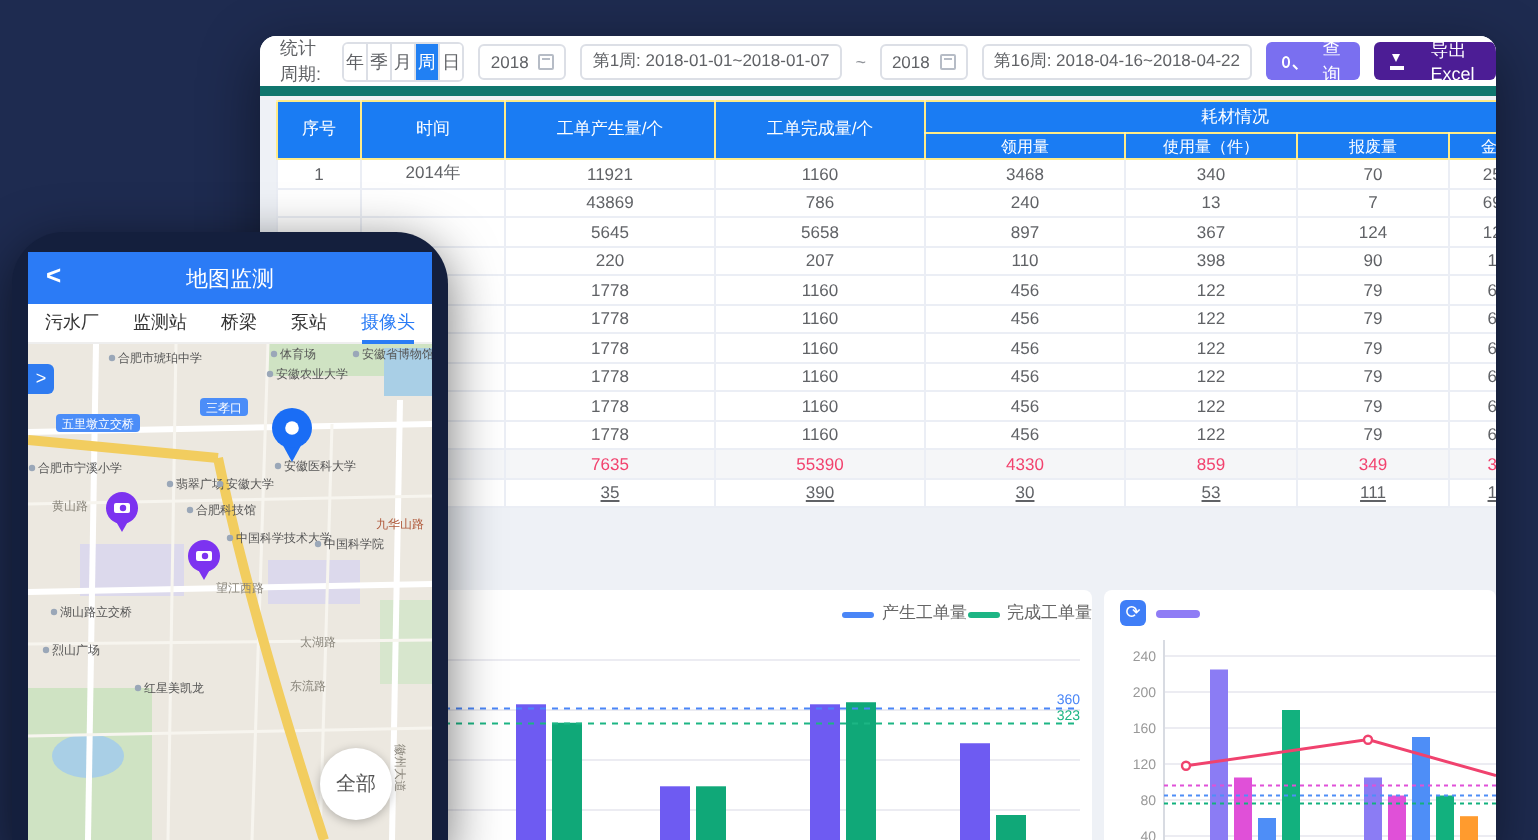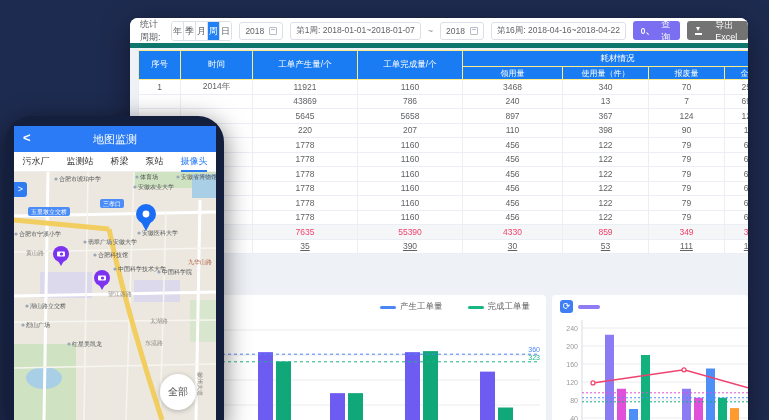--- a/index.html
+++ b/index.html
@@ -24,21 +24,21 @@
   .seg > div.active { background:#2180f3; color:#fff; }
   .inp { height:18px; border:1px solid #dcdfe6; border-radius:3px; background:#fff; color:#606266;
          font-size:8.5px; display:flex; align-items:center; padding:0 5px; white-space:nowrap; }
   .cal-icon { display:inline-block; width:8px; height:8px; border:1px solid #b6bcc6; border-radius:1px;
               margin-left:5px; position:relative; }
   .cal-icon::before { content:""; position:absolute; left:1px; top:1px; width:4px; height:1.5px; background:#b6bcc6; }
   .tilde { font-size:9px; color:#909399; }
   .btn { height:19px; border-radius:3px; color:#fff; font-size:9px; display:flex; align-items:center;
          padding:0 8px; gap:16px; cursor:pointer; }
   .btn-query { background:#7a6ff0; }
-  .btn-export { background:#737373; }
+  .btn-export { background:#4c1d95; }
   .search-icon { width:6px; height:6px; border:1.3px solid #fff; border-radius:50%; position:relative; }
   .search-icon::after { content:""; position:absolute; left:4.5px; top:4.5px; width:3px; height:1.3px;
                         background:#fff; transform:rotate(45deg); }
   .dl-icon { position:relative; width:7px; height:8px; }
   .dl-icon::before { content:""; position:absolute; left:1.5px; top:0; border:2px solid transparent;
                      border-top:4px solid #fff; }
   .dl-icon::after { content:""; position:absolute; left:0; bottom:0; width:7px; height:1.5px; background:#fff; }
 
   
   .table-wrap { background:#fde047; width:610px; margin-left:8px; margin-top:2px; overflow:hidden; }
@@ -50,21 +50,21 @@
   tbody td { height:14.5px; color:#606266; background:#fff; }
   tr.total-row td { background:#f5f6f8; color:#f2426e; }
   tr.avg-row td { background:#fff; color:#606266;text-decoration:underline; }
   tr.total-row td.row-label { color:#f2426e; }
 
   
   .charts-row { position:absolute; left:8px; top:277px; width:610px; height:133px; display:flex; gap:6px; }
   .chart-card { background:#fff; border-radius:4px 4px 0 0; position:relative; overflow:hidden; }
   #chart1-card { width:408px; }
   #chart2-card { width:196px; }
-  .legend1 { position:absolute; right:16px; top:6px; display:flex; gap:25px; align-items:center; }
+  .legend1 { position:absolute; right:0; top:6px; display:flex; gap:0; align-items:center; }
   .legend-item { display:flex; align-items:center; gap:4px; font-size:8.5px; color:#666; cursor:pointer; }
   .legend-dash { width:16px; height:3px; border-radius:2px; }
   .c2-head { position:absolute; left:8px; top:5px; display:flex; align-items:center; gap:5px; width:188px; }
   .c2-icon { width:13px; height:13px; border-radius:3px; background:#3f7ef7; color:#fff; font-size:9px;
              line-height:13px; text-align:center; }
   .c2-title { font-size:9px; color:#333; font-weight:bold; flex:1; }
   .c2-legend-dash { width:22px; height:4px; border-radius:2px; background:#8f7cf5; margin-right:-8px; }
   svg text { font-family:"Liberation Sans","DejaVu Sans",sans-serif; }
 
   

